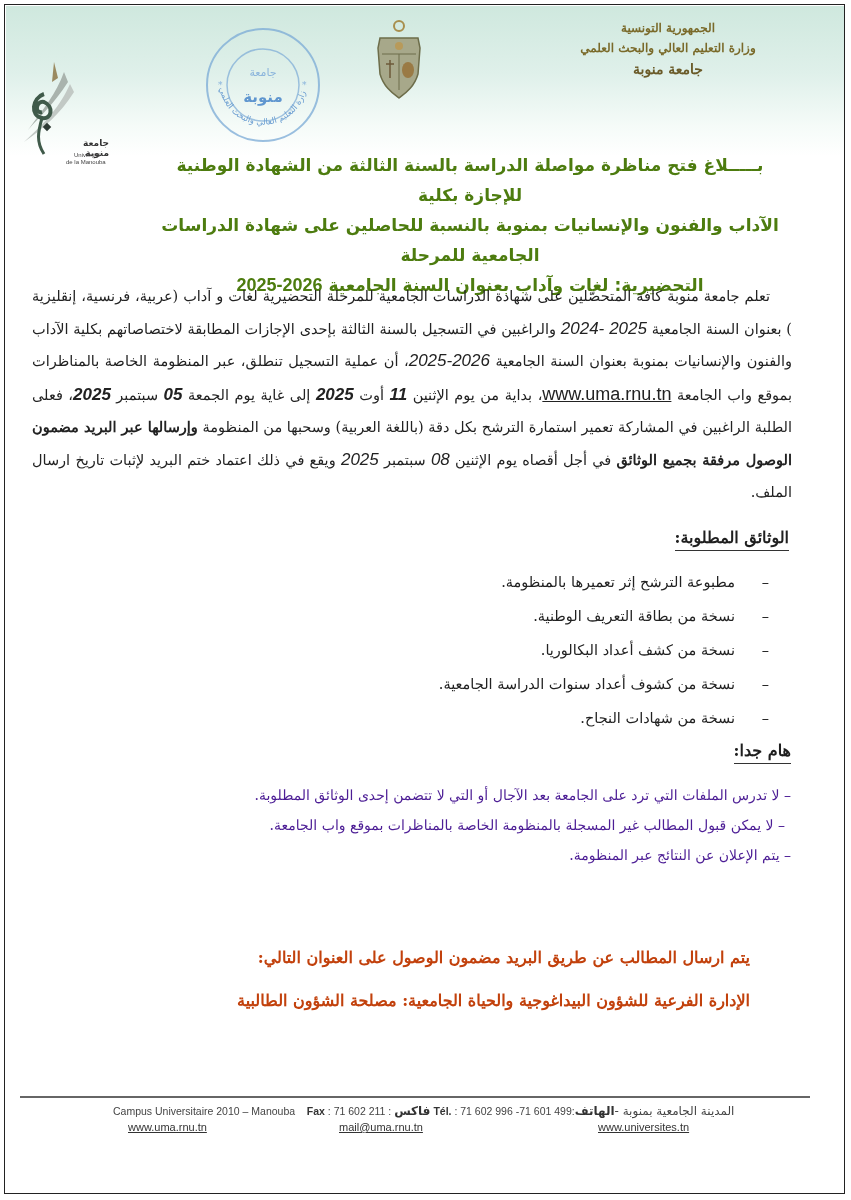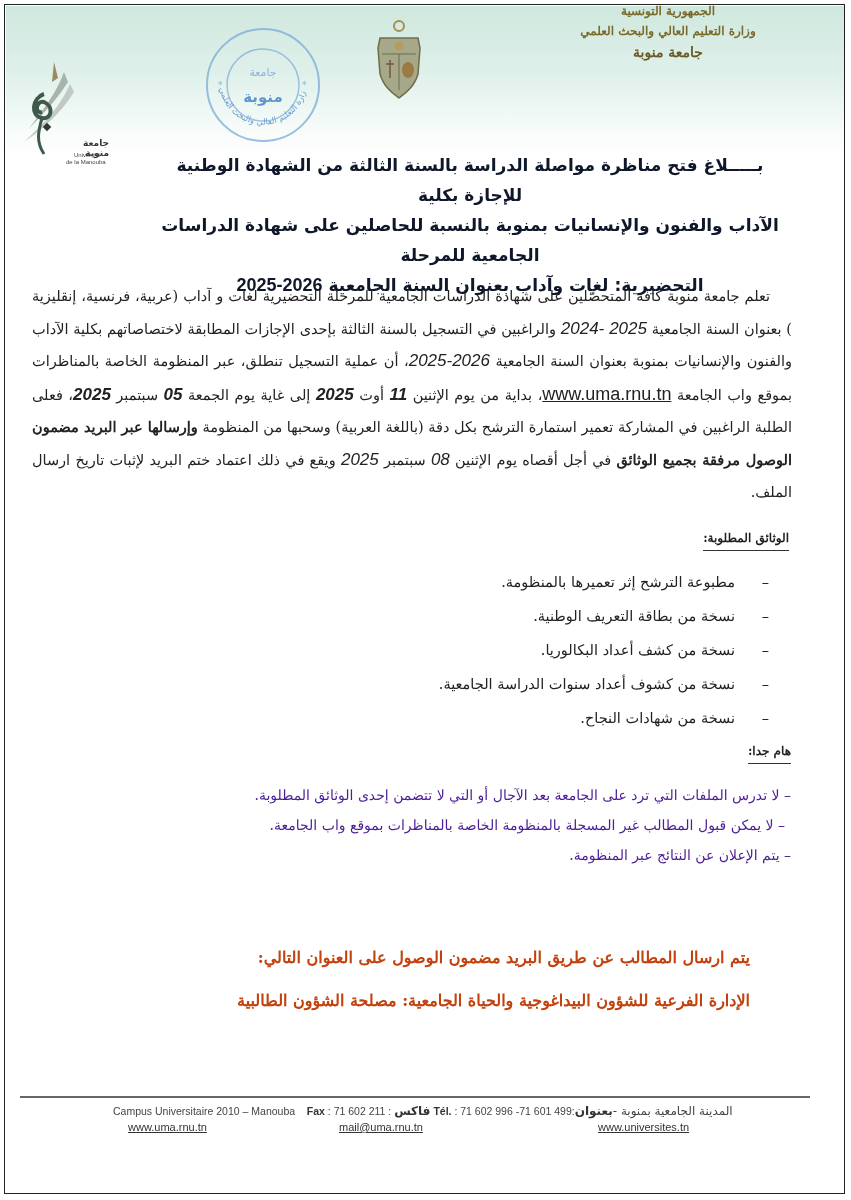--- a/index.html
+++ b/index.html
@@ -25,21 +25,21 @@
   }
   .letterhead-bg {
     position: absolute;
     left: 6px; top: 6px;
     width: 838px; height: 150px;
     background: linear-gradient(180deg, #cfe8de 0%, #dff0ea 45%, #f5fbf8 80%, #ffffff 100%);
   }
   
   .gov-header {
     position: absolute;
-    right: 68px; top: 1px;
+    right: 68px; top: 18px;
     width: 230px;
     text-align: center;
     direction: rtl;
     color: #7a6a2a;
   }
   .gov-header .line1 { font-size: 12px; font-weight: bold; line-height: 20px; }
   .gov-header .line2 { font-size: 12px; font-weight: bold; line-height: 20px; }
   .gov-header .line3 { font-size: 14px; font-weight: bold; line-height: 22px; color: #6a5a28; }
 
   
@@ -76,21 +76,21 @@
   .doc-title {
     position: absolute;
     left: 150px; top: 150px;
     width: 640px;
     direction: rtl;
     text-align: center;
     font-family: "DejaVu Sans", sans-serif;
     font-weight: bold;
     font-size: 17px;
     line-height: 30px;
-    color: #0f172a;
+    color: #4d7c0f;
   }
 
   
   .intro {
     position: absolute;
     left: 32px; top: 280px;
     width: 760px;
     direction: rtl;
     text-align: justify;
     text-align-last: right;
@@ -105,21 +105,21 @@
     text-decoration: underline;
     color: #222;
   }
   .intro b { font-weight: bold; }
 
   
   .section-heading {
     position: absolute;
     direction: rtl;
     font-weight: bold;
-    font-size: 12px;
+    font-size: 16px;
     color: #1f1f1f;
     border-bottom: 1.5px solid #333;
     padding-bottom: 1px;
     line-height: 22px;
   }
   .docs-heading { right: 62px; top: 527px; }
   .important-heading { right: 60px; top: 740px; }
 
   .docs-list {
     position: absolute;
@@ -286,18 +286,18 @@
 <div class="closing">
   <div class="c1">يتم ارسال المطالب عن طريق البريد مضمون الوصول على العنوان التالي:</div>
   <div class="c2">الإدارة الفرعية للشؤون البيداغوجية والحياة الجامعية: مصلحة الشؤون الطالبية</div>
 </div>
 
 <div class="footer-rule"></div>
 <div class="footer">
   <div class="row1">
     <span>Campus Universitaire  2010 – Manouba</span>&nbsp;&nbsp;&nbsp;
     <b>Fax</b><span> : 71 602 211 : </span><b class="ar">فاكس</b>
-    <b>Tél.</b><span> : 71 602 996 -71 601 499:</span><b class="ar">بعنوان</b><span class="ar" dir="rtl">المدينة الجامعية بمنوبة  - </span>
+    <b>Tél.</b><span> : 71 602 996 -71 601 499:</span><b class="ar">الهاتف</b><span class="ar" dir="rtl">المدينة الجامعية بمنوبة  - </span>
   </div>
   <span class="link web">www.uma.rnu.tn</span>
   <span class="link mail">mail@uma.rnu.tn</span>
   <span class="link univ" style="font-family:'Liberation Sans',sans-serif;">www.universites.tn</span>
 </div>
 
 </body></html>

